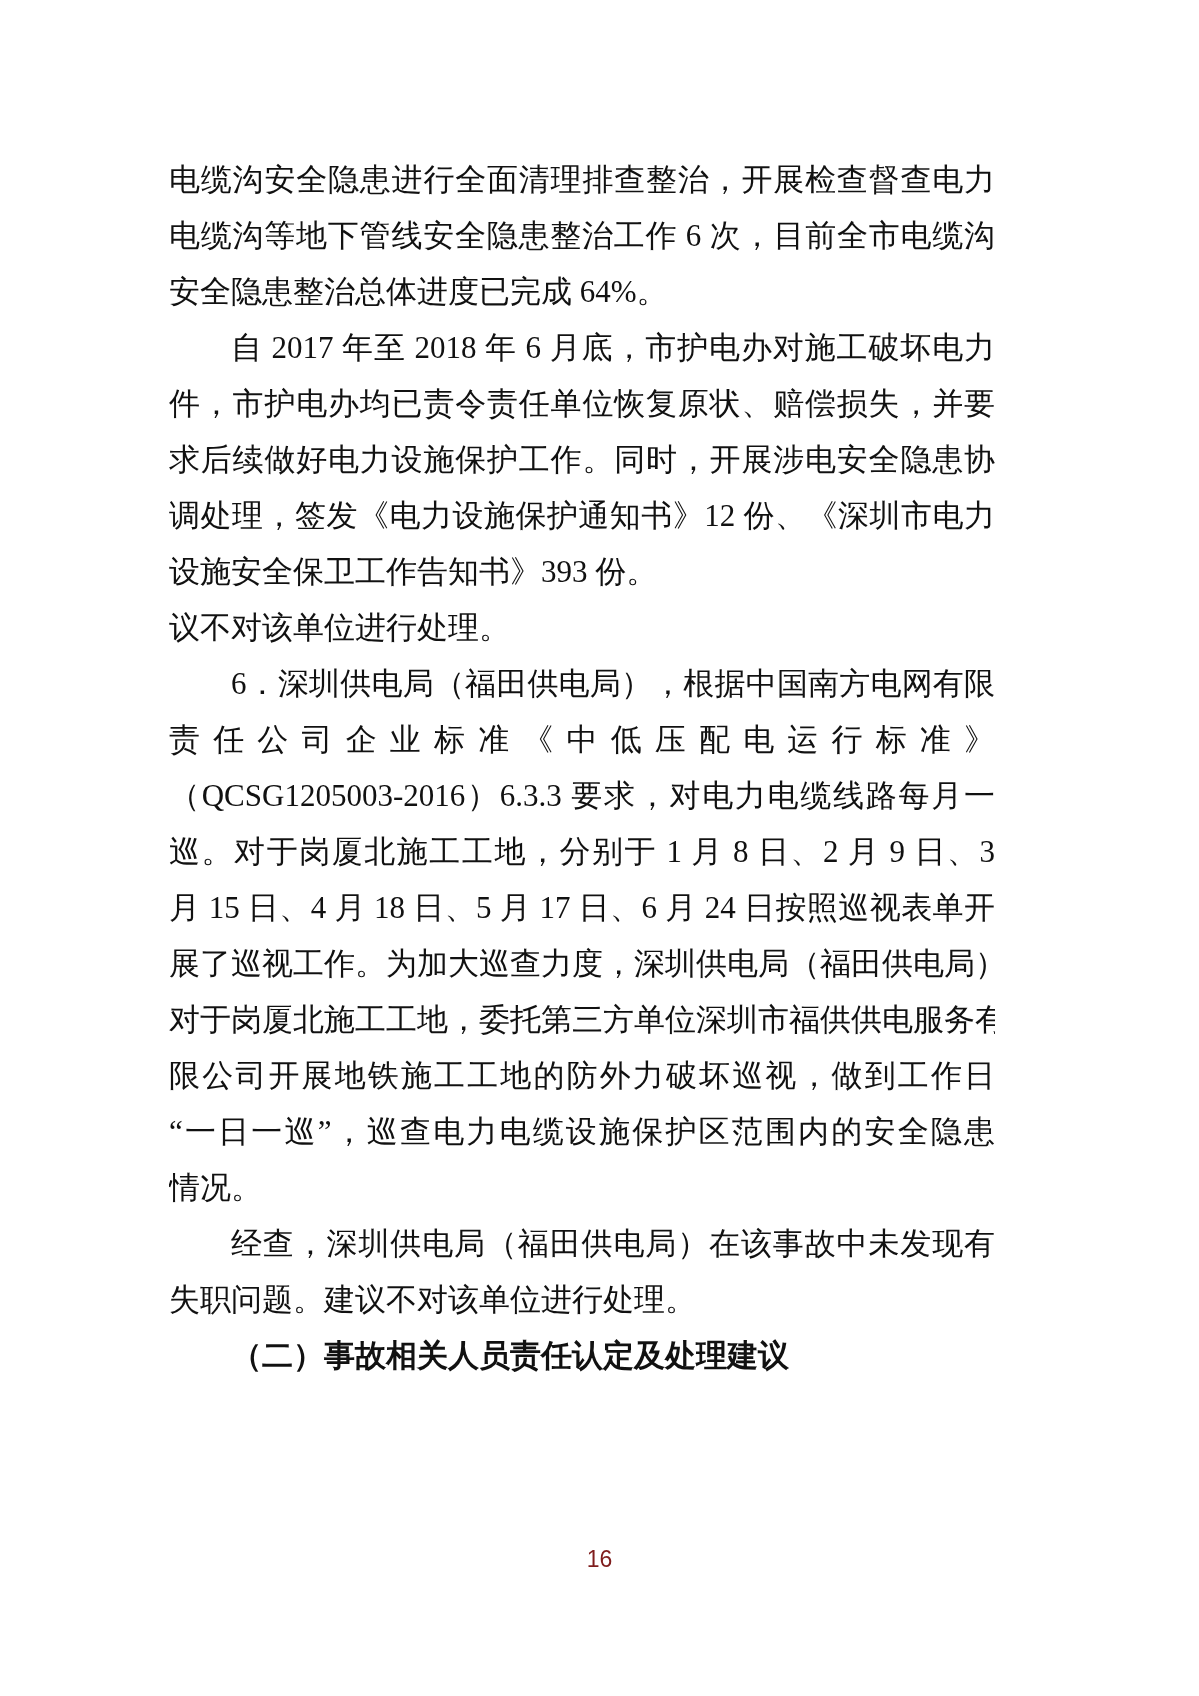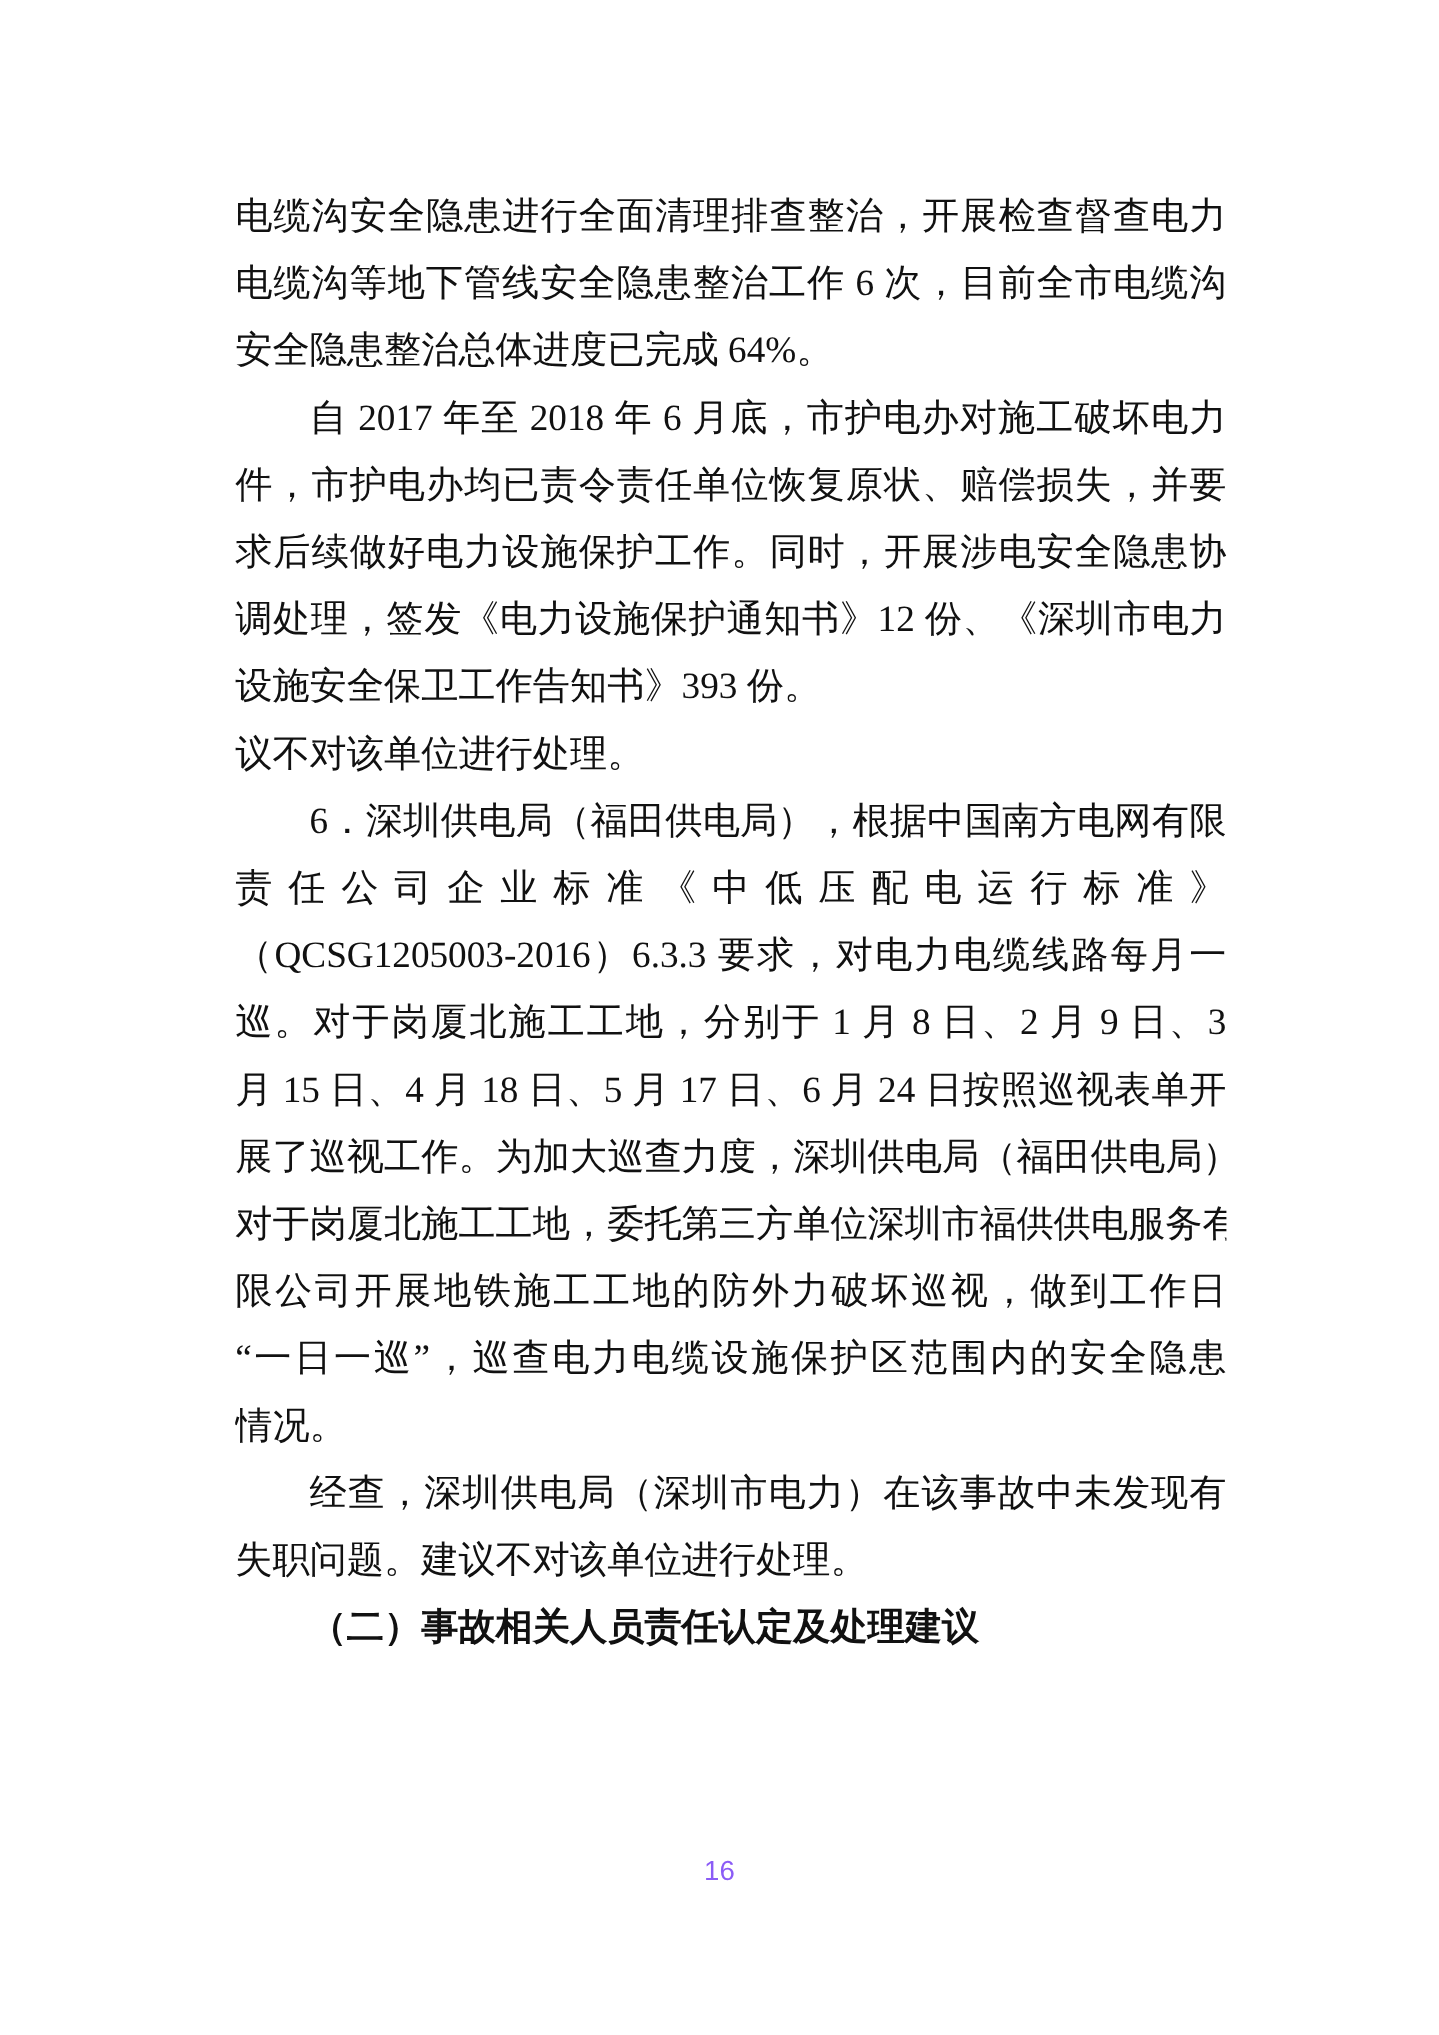--- a/index.html
+++ b/index.html
@@ -11,21 +11,21 @@
     position: relative;
     width: 1199px;
     height: 1696px;
     background: #ffffff;
     color: #111111;
     font-family: "Liberation Serif", "DejaVu Serif", serif;
     overflow: hidden;
   }
   .text-block {
     position: absolute;
-    left: 196px;
+    left: 169px;
     top: 152px;
     width: 826px;
     font-size: 31px;
   }
   .line {
     height: 56px;
     line-height: 56px;
     text-align: justify;
     text-align-last: justify;
     overflow: hidden;
@@ -42,21 +42,21 @@
     font-weight: bold;
   }
   .page-number {
     position: absolute;
     left: 0;
     top: 1546px;
     width: 100%;
     text-align: center;
     font-family: "Liberation Sans", "DejaVu Sans", sans-serif;
     font-size: 23px;
-    color: #8b5cf6;
+    color: #7f1d1d;
   }
 </style>
 </head>
 <body>
 
 <div class="page">
   <div class="text-block">
       <div class="line">电缆沟安全隐患进行全面清理排查整治，开展检查督查电力</div>
       <div class="line">电缆沟等地下管线安全隐患整治工作 6 次，目前全市电缆沟</div>
       <div class="line last">安全隐患整治总体进度已完成 64%。</div>
@@ -69,18 +69,18 @@
       <div class="line indent">6．深圳供电局（福田供电局），根据中国南方电网有限</div>
       <div class="line">责任公司企业标准《中低压配电运行标准》</div>
       <div class="line">（QCSG1205003-2016）6.3.3 要求，对电力电缆线路每月一</div>
       <div class="line">巡。对于岗厦北施工工地，分别于 1 月 8 日、2 月 9 日、3</div>
       <div class="line">月 15 日、4 月 18 日、5 月 17 日、6 月 24 日按照巡视表单开</div>
       <div class="line">展了巡视工作。为加大巡查力度，深圳供电局（福田供电局）</div>
       <div class="line">对于岗厦北施工工地，委托第三方单位深圳市福供供电服务有</div>
       <div class="line">限公司开展地铁施工工地的防外力破坏巡视，做到工作日</div>
       <div class="line">“一日一巡”，巡查电力电缆设施保护区范围内的安全隐患</div>
       <div class="line last">情况。</div>
-      <div class="line indent">经查，深圳供电局（深圳市电力）在该事故中未发现有</div>
+      <div class="line indent">经查，深圳供电局（福田供电局）在该事故中未发现有</div>
       <div class="line last">失职问题。建议不对该单位进行处理。</div>
       <div class="line indent last bold">（二）事故相关人员责任认定及处理建议</div>
     </div>
   <div class="page-number">16</div>
 </div>
 
 </body></html>

